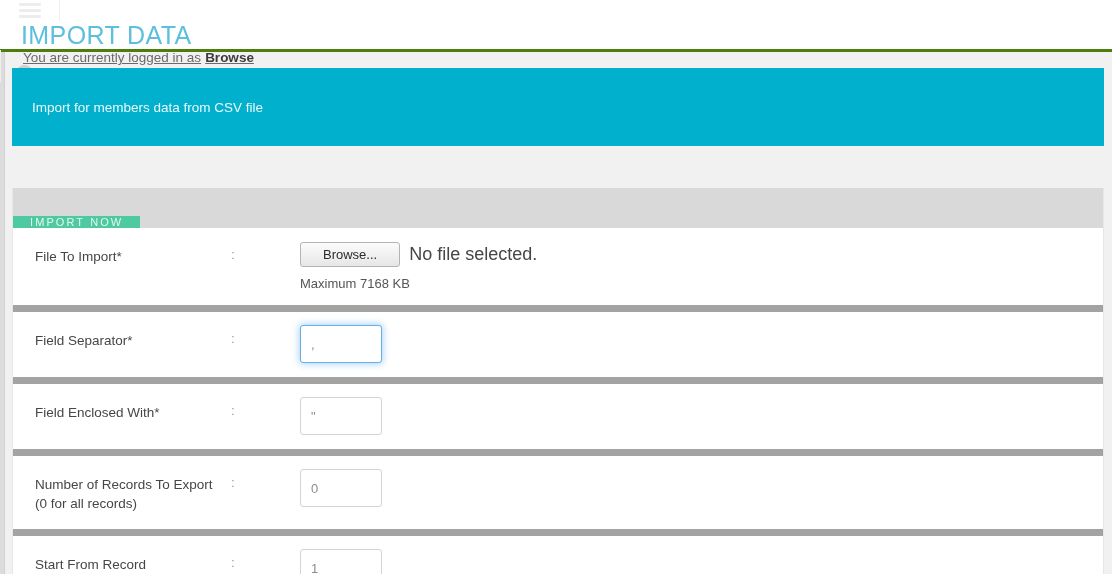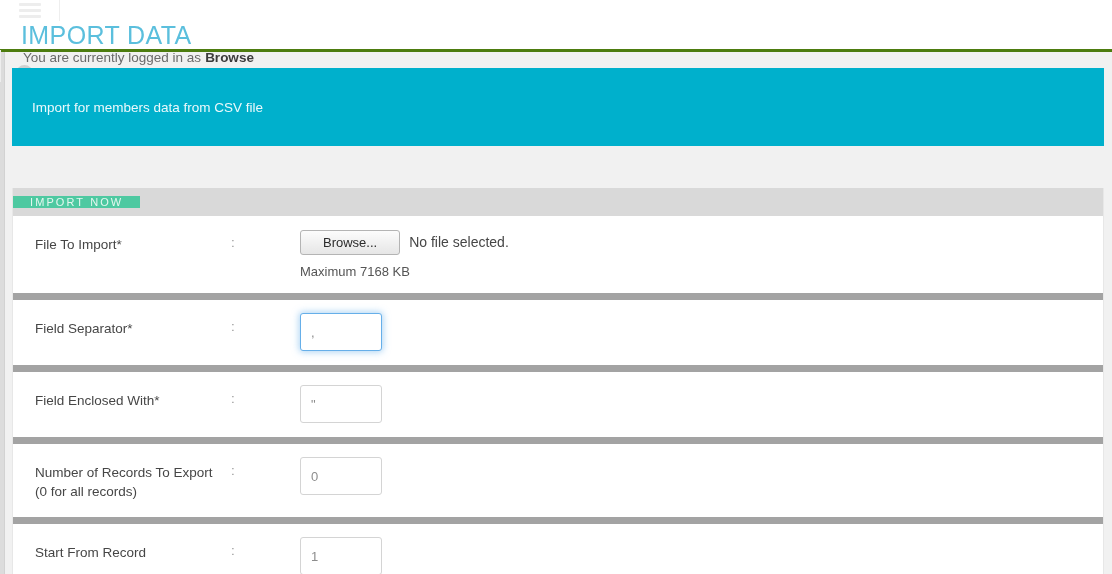--- a/index.html
+++ b/index.html
@@ -66,20 +66,21 @@
     flex: 1;
   }
   .login-box {
     display: flex;
     align-items: center;
     padding: 0 22px;
     border-left: 1px solid #eeeeee;
     font-size: 13.5px;
     color: #6a6a6a;
     white-space: nowrap;
+    text-decoration: underline;
   }
   .login-box b {
     color: #3c3c3c;
     font-weight: bold;
     margin-left: 4px;
   }
   .help-box {
     width: 48px;
     display: flex;
     align-items: center;
@@ -118,23 +119,23 @@
 
   .panel {
     margin-top: 23px;
     background: #ffffff;
     border: 1px solid #e7e7e7;
     border-top: none;
   }
 
   .tabbar {
     background: #d9d9d9;
-    height: 28px;
-    display: flex;
-    align-items: center;
+    height: 40px;
+    display: flex;
+    align-items: flex-end;
     margin-top: 42px;
   }
   .tab {
     background: #4ec9a1;
     color: #e4f7ef;
     font-size: 11px;
     letter-spacing: 2.1px;
     text-transform: uppercase;
     display: flex;
     align-items: center;
@@ -183,21 +184,21 @@
     font-family: "Liberation Sans", sans-serif;
     font-size: 13px;
     color: #2b2b2b;
     background: linear-gradient(#fcfcfc, #e6e6e6);
     border: 1px solid #b4b4b4;
     border-radius: 3px;
     padding: 4px 22px;
     cursor: pointer;
   }
   .file-status {
-    font-size: 14px;
+    font-size: 18px;
     color: #464646;
   }
   .file-hint {
     margin-top: 9px;
     font-size: 13px;
     color: #555555;
   }
 
   
   .txt {

